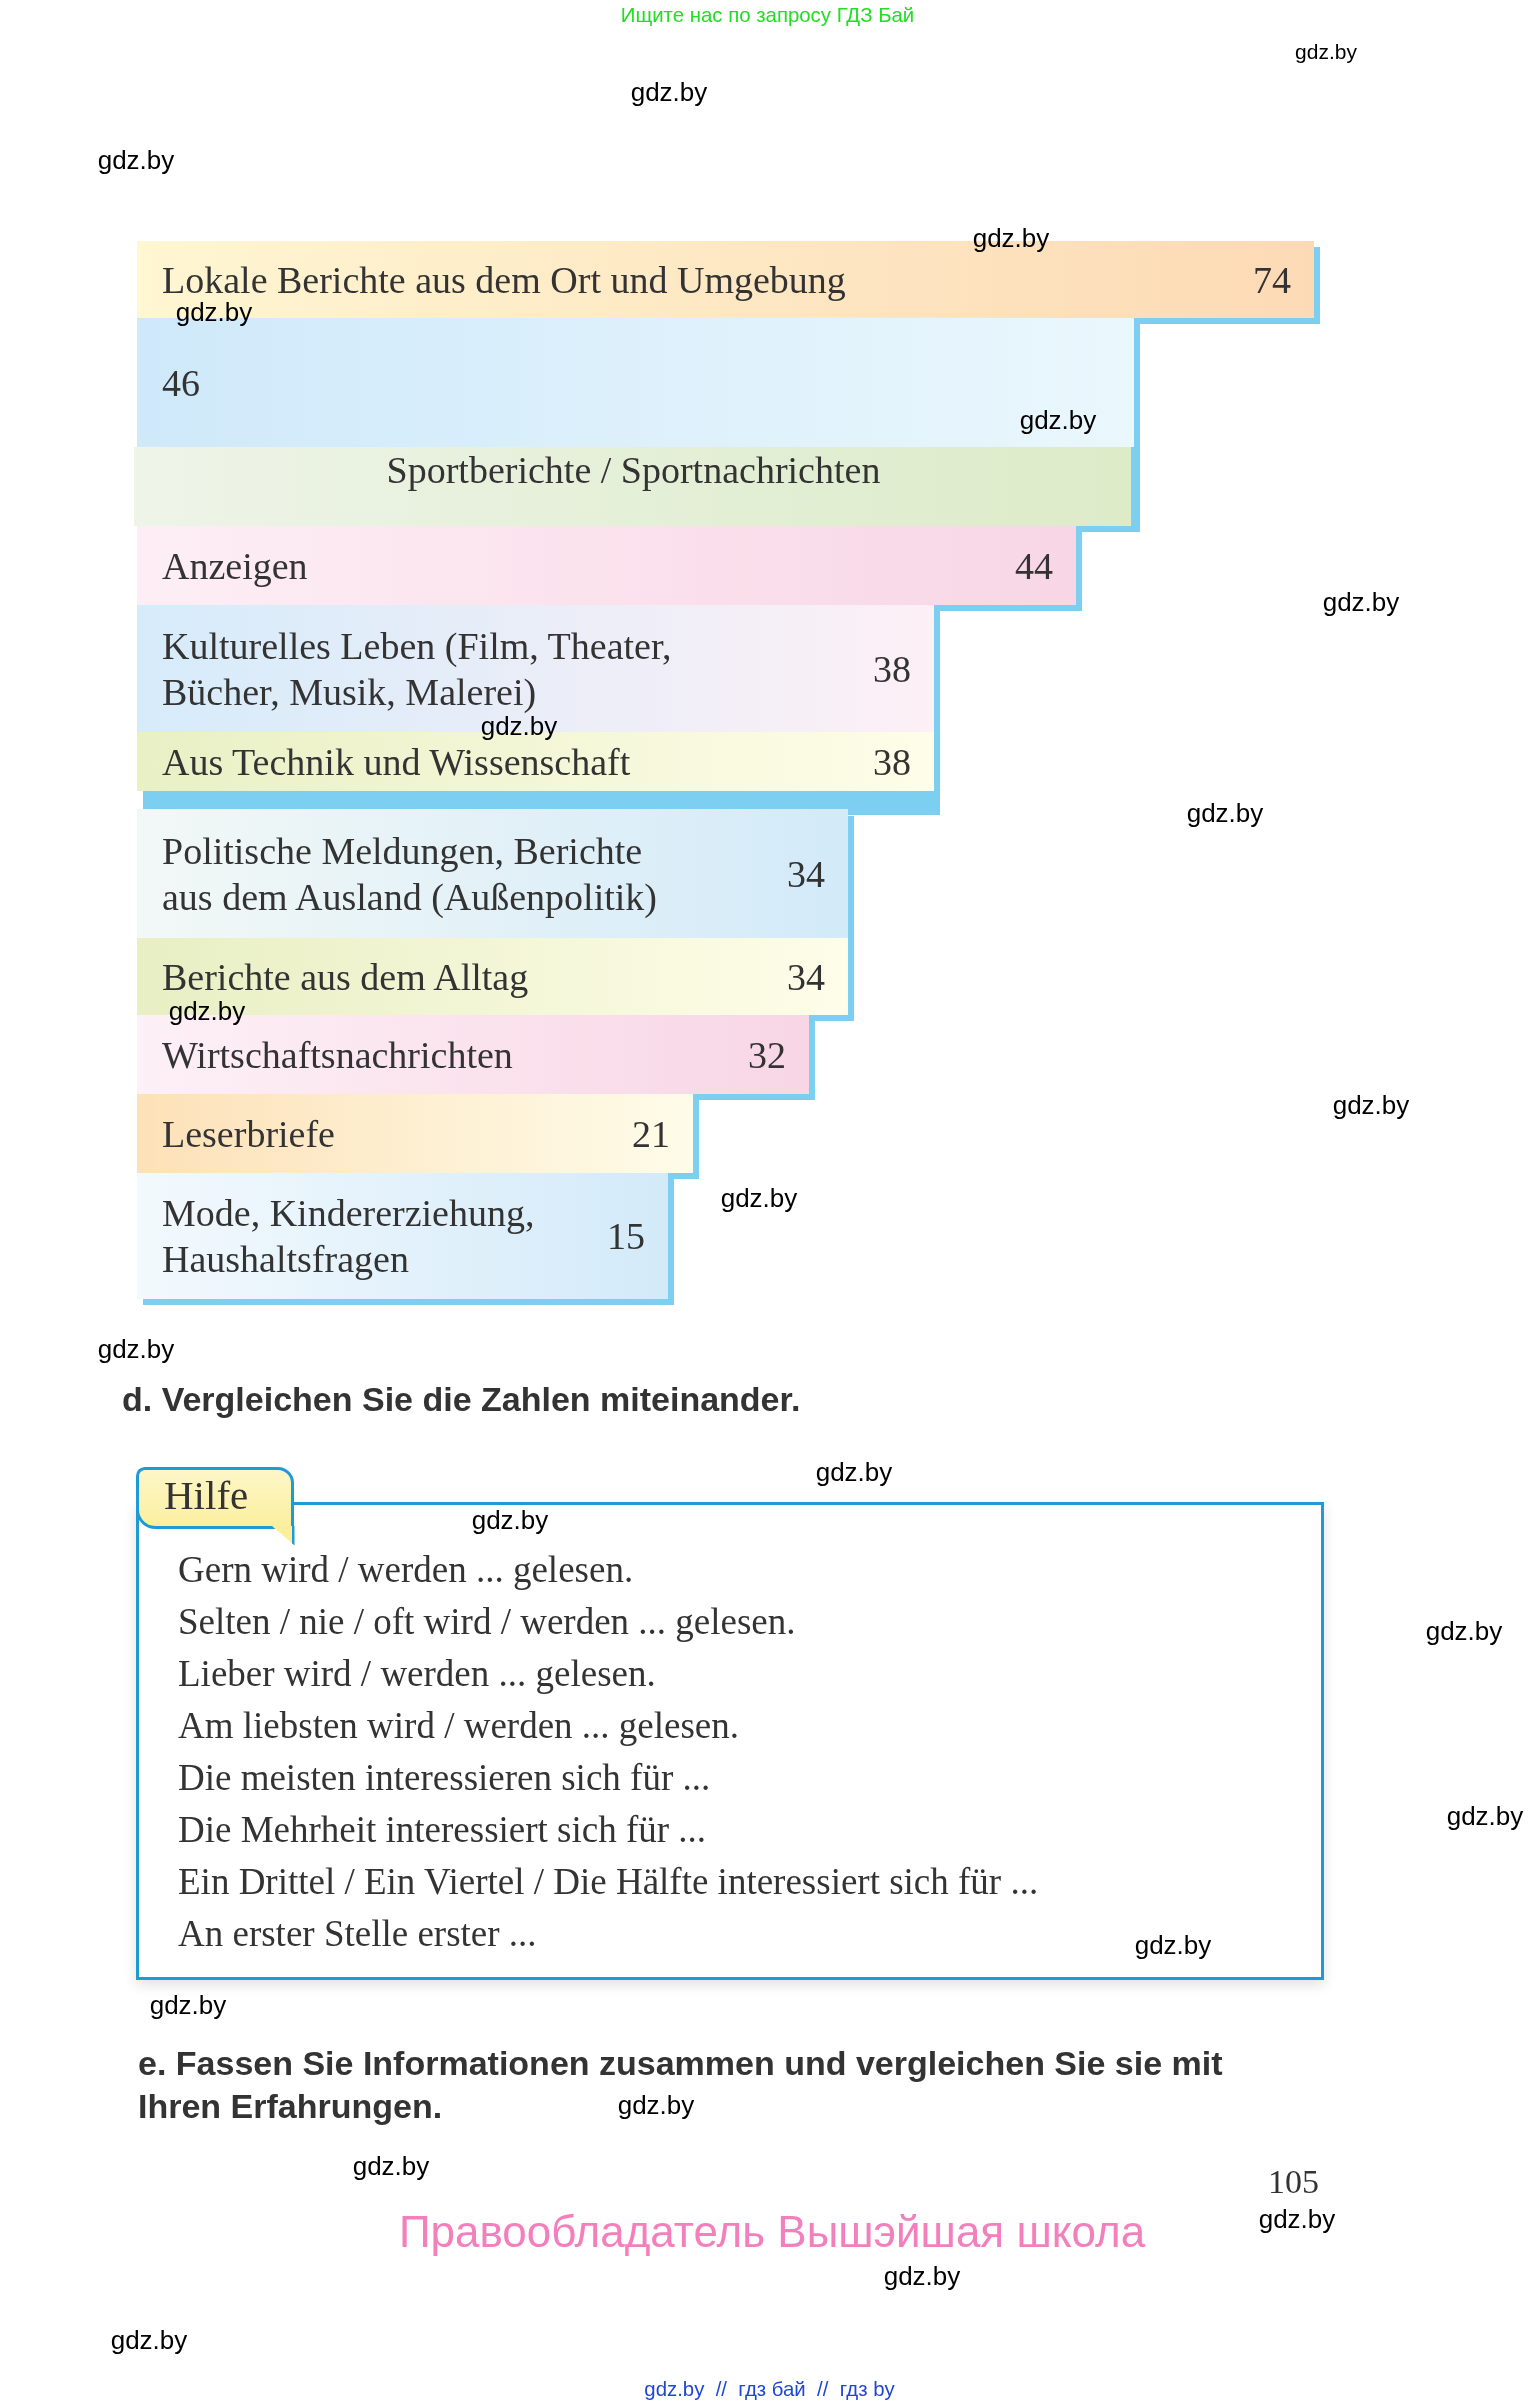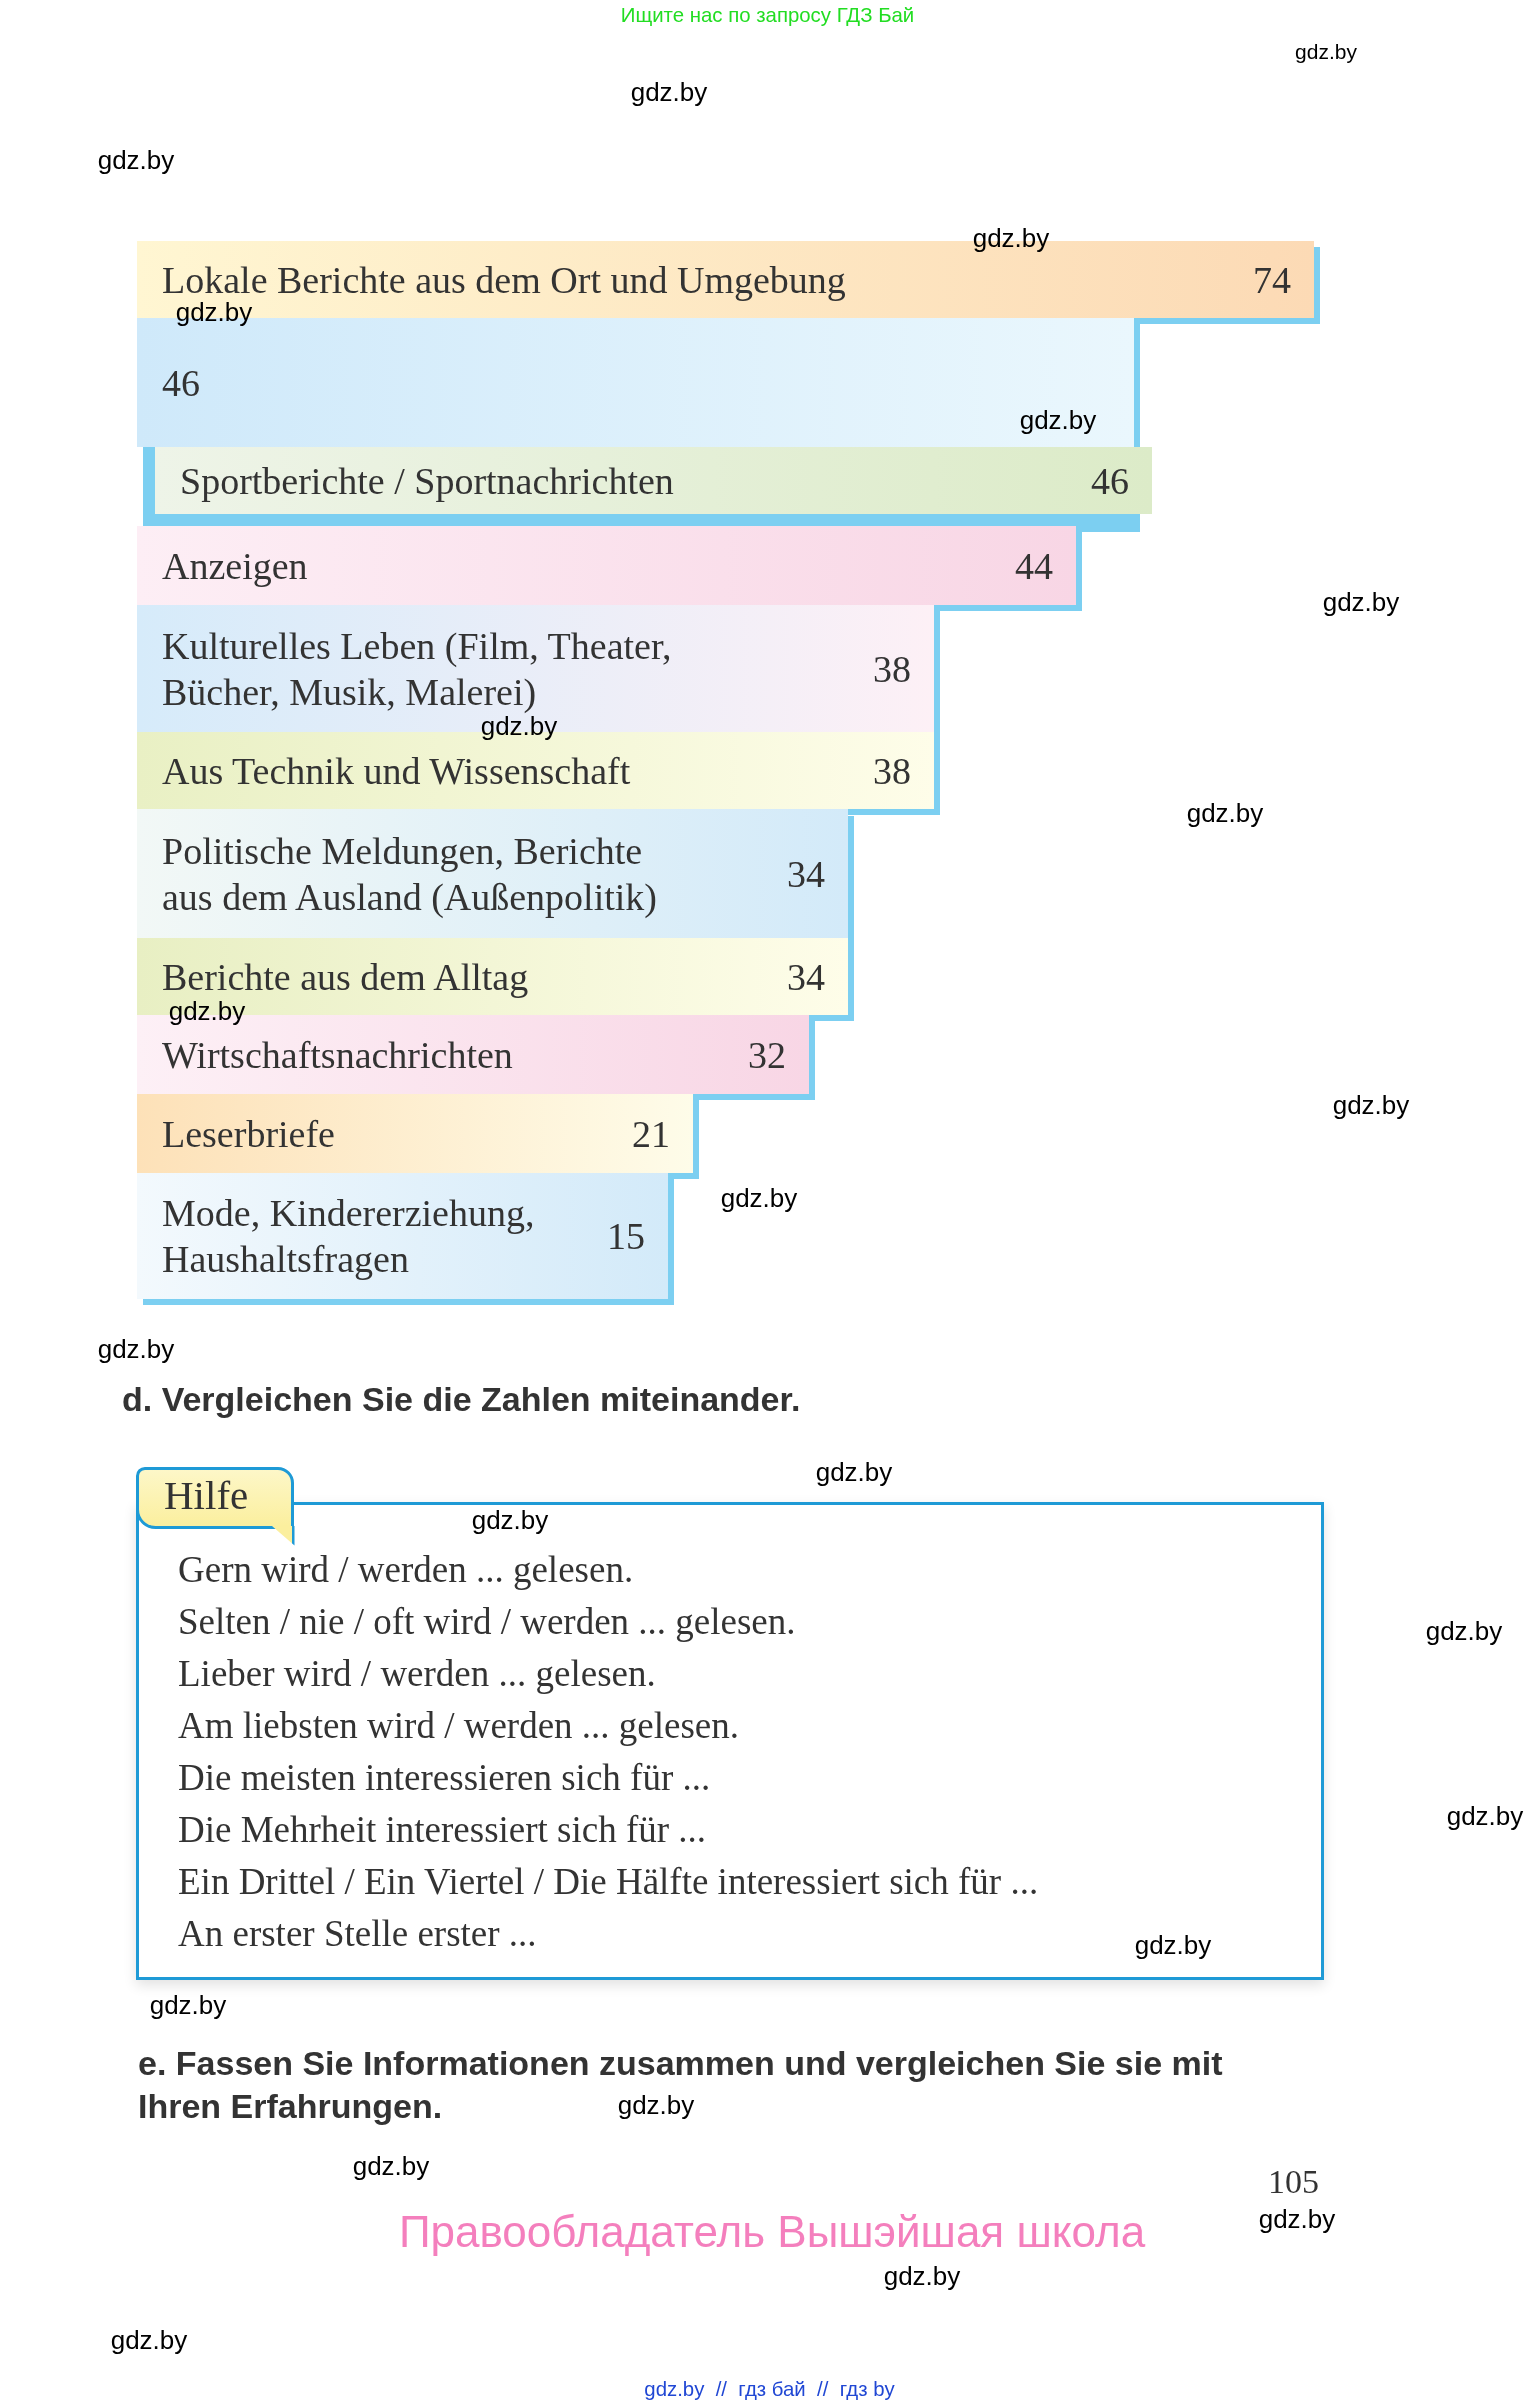--- a/index.html
+++ b/index.html
@@ -94,34 +94,34 @@
     <div class="bar-shadow" style="left: 143px; top: 1021px; width: 672px; height: 79px;"></div>
     <div class="bar-shadow" style="left: 143px; top: 1100px; width: 556px; height: 79px;"></div>
     <div class="bar-shadow" style="left: 143px; top: 1179px; width: 531px; height: 126px;"></div>
     <div class="bar" style="left: 137px; top: 241px; width: 1177px; height: 77px; background: linear-gradient(90deg, rgb(255, 246, 210), rgb(252, 218, 181));">
       <span class="label">Lokale Berichte aus dem Ort und Umgebung</span>
       <span class="value">74</span>
     </div>
     <div class="bar" style="left: 137px; top: 318px; width: 997px; height: 129px; background: linear-gradient(90deg, rgb(207, 233, 250), rgb(234, 247, 253));">
       <span class="value">46</span>
     </div>
-    <div class="bar" style="left: 155px; top: 447px; width: 997px; height: 67px; background: linear-gradient(90deg, rgb(238, 244, 232), rgb(220, 235, 200));">
+    <div class="bar" style="left: 134px; top: 447px; width: 997px; height: 79px; background: linear-gradient(90deg, rgb(238, 244, 232), rgb(220, 235, 200)); flex-direction: column;">
       <span class="label">Sportberichte / Sportnachrichten</span>
       <span class="value">46</span>
     </div>
     <div class="bar" style="left: 137px; top: 526px; width: 939px; height: 79px; background: linear-gradient(90deg, rgb(253, 238, 245), rgb(248, 214, 229));">
       <span class="label">Anzeigen</span>
       <span class="value">44</span>
     </div>
     <div class="bar" style="left: 137px; top: 605px; width: 797px; height: 128px; background: linear-gradient(90deg, rgb(214, 235, 250), rgb(253, 240, 246));">
       <span class="label">Kulturelles Leben (Film, Theater,
 Bücher, Musik,  Malerei)</span>
       <span class="value">38</span>
     </div>
-    <div class="bar" style="left: 137px; top: 732px; width: 797px; height: 77px; background: linear-gradient(90deg, rgb(233, 240, 196), rgb(254, 253, 233));">
+    <div class="bar" style="left: 137px; top: 732px; width: 797px; height: 59px; background: linear-gradient(90deg, rgb(233, 240, 196), rgb(254, 253, 233));">
       <span class="label">Aus Technik und Wissenschaft</span>
       <span class="value">38</span>
     </div>
     <div class="bar" style="left: 137px; top: 809px; width: 711px; height: 129px; background: linear-gradient(90deg, rgb(242, 248, 246), rgb(211, 234, 249));">
       <span class="label">Politische Meldungen, Berichte
 aus dem Ausland (Außenpolitik)</span>
       <span class="value">34</span>
     </div>
     <div class="bar" style="left: 137px; top: 938px; width: 711px; height: 77px; background: linear-gradient(90deg, rgb(232, 239, 195), rgb(254, 253, 233));">
       <span class="label">Berichte aus dem Alltag</span>

